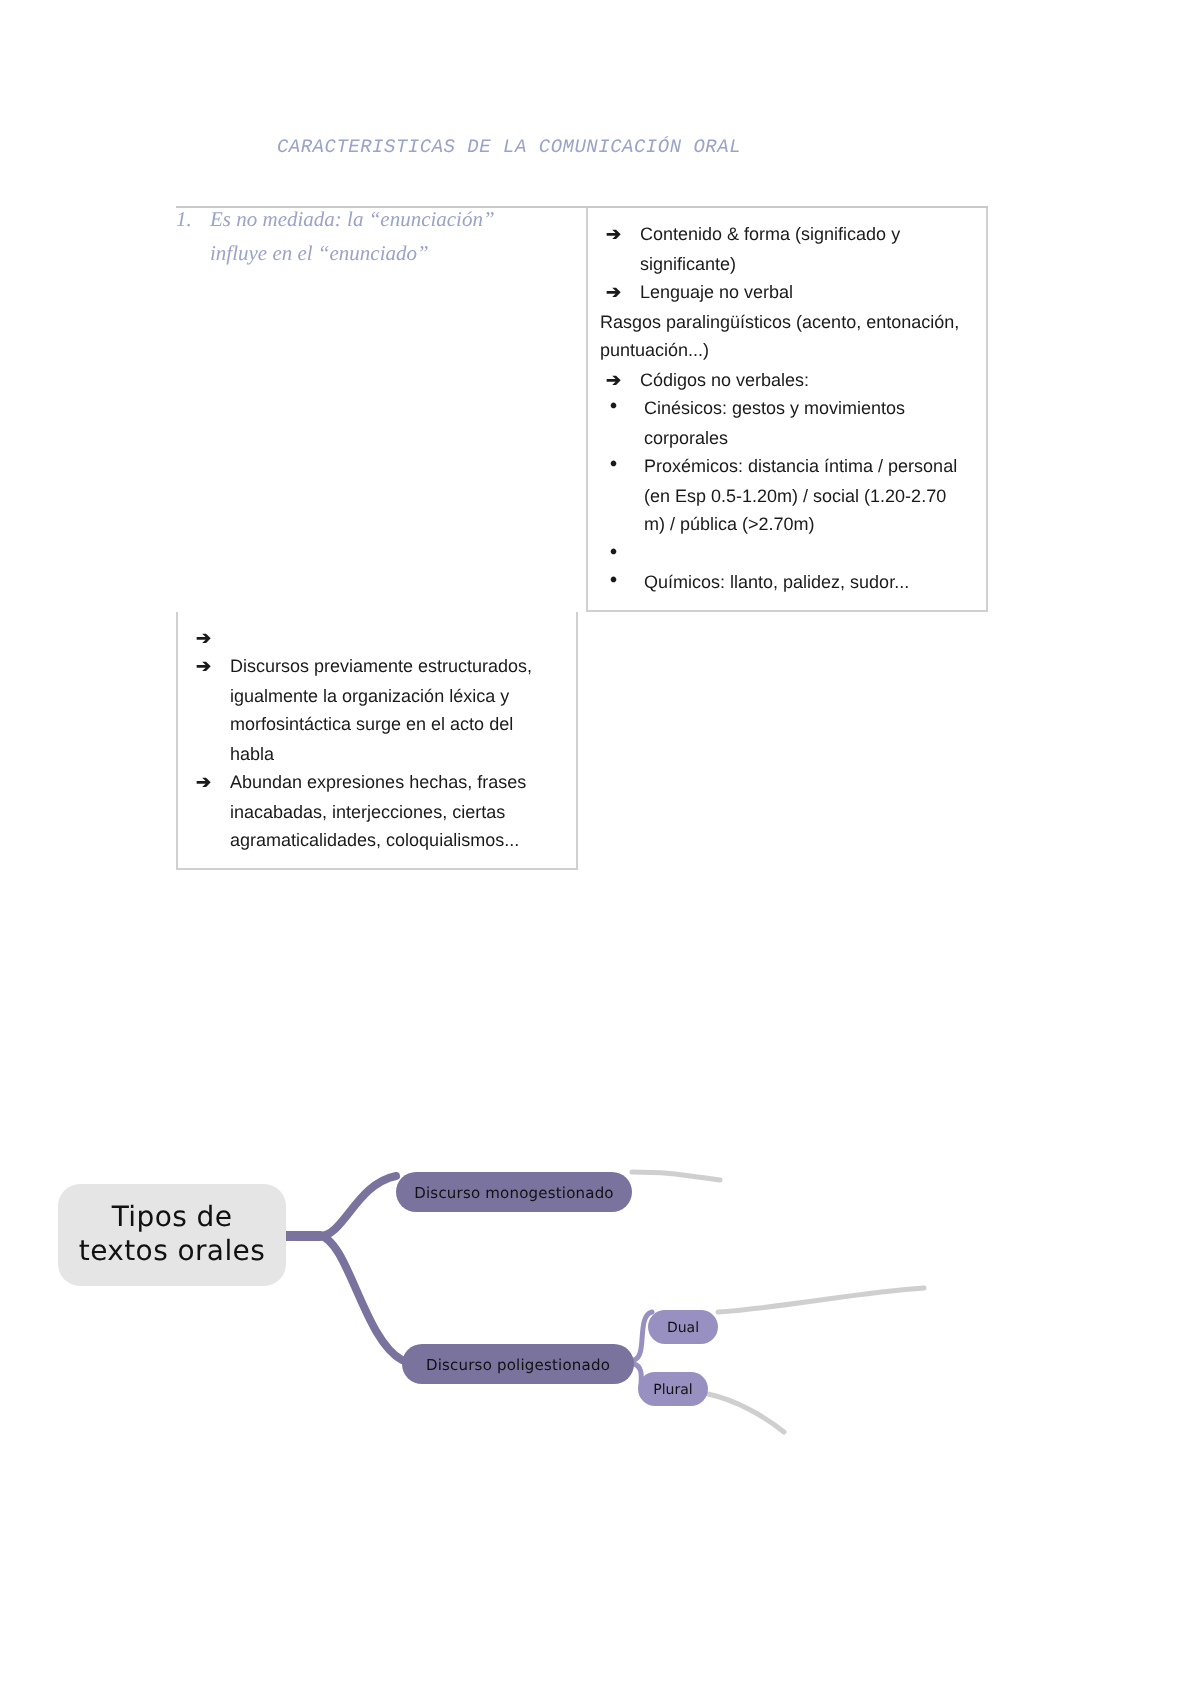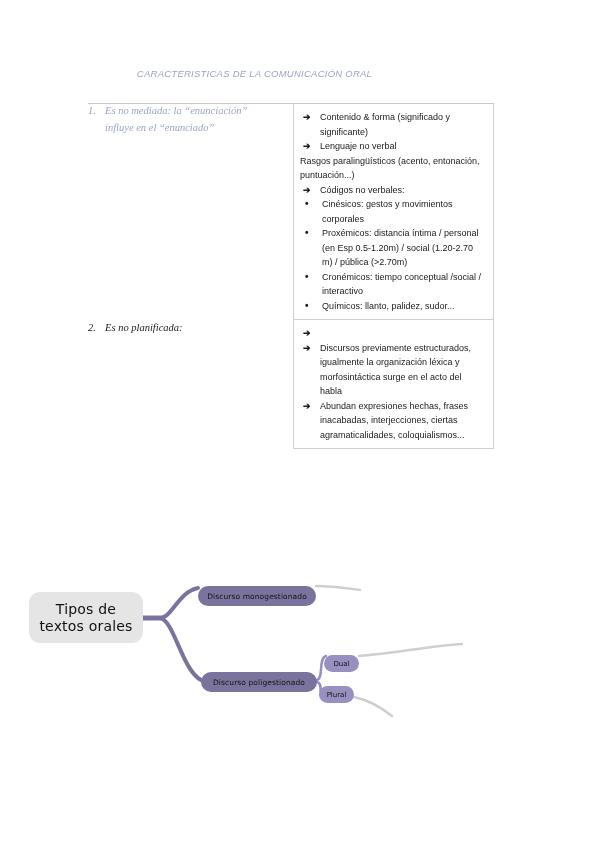--- a/index.html
+++ b/index.html
@@ -15,21 +15,21 @@
     overflow: hidden;
   }
 
   
   #doc-title {
     position: absolute;
     left: 0;
     top: 68px;
     width: 509px;
     text-align: center;
-    font-family: Liberation Sans, sans-serif;
+    font-family: Liberation Mono, monospace;
     font-style: italic;
     font-size: 9.5px;
     letter-spacing: 0.25px;
     color: #9aa3c8;
     white-space: nowrap;
   }
 
   
   #oral-table {
     position: absolute;
@@ -192,33 +192,29 @@
       <div class="li">
         <span class="mk dot">•</span>
         <span class="tx">Cinésicos: gestos y movimientos corporales</span>
       </div>
       <div class="li">
         <span class="mk dot">•</span>
         <span class="tx">Proxémicos: distancia íntima / personal (en Esp 0.5-1.20m) / social (1.20-2.70 m) / pública (&gt;2.70m)</span>
       </div>
       <div class="li">
         <span class="mk dot">•</span>
-        <span class="tx">Cronémicos: tiempo conceptual /social / interactivo</span>
       </div>
       <div class="li">
         <span class="mk dot">•</span>
         <span class="tx">Químicos: llanto, palidez, sudor...</span>
       </div>
     </div>
   </div>
 
   <div class="tbl-row">
-    <div class="tbl-left left-2">
-      <span class="num">2.</span><span class="body">Es no planificada:</span>
-    </div>
     <div class="tbl-right">
       <div class="li">
         <span class="mk">➔</span>
       </div>
       <div class="li">
         <span class="mk">➔</span>
         <span class="tx">Discursos previamente estructurados, igualmente la organización léxica y morfosintáctica surge en el acto del habla</span>
       </div>
       <div class="li">
         <span class="mk">➔</span>

